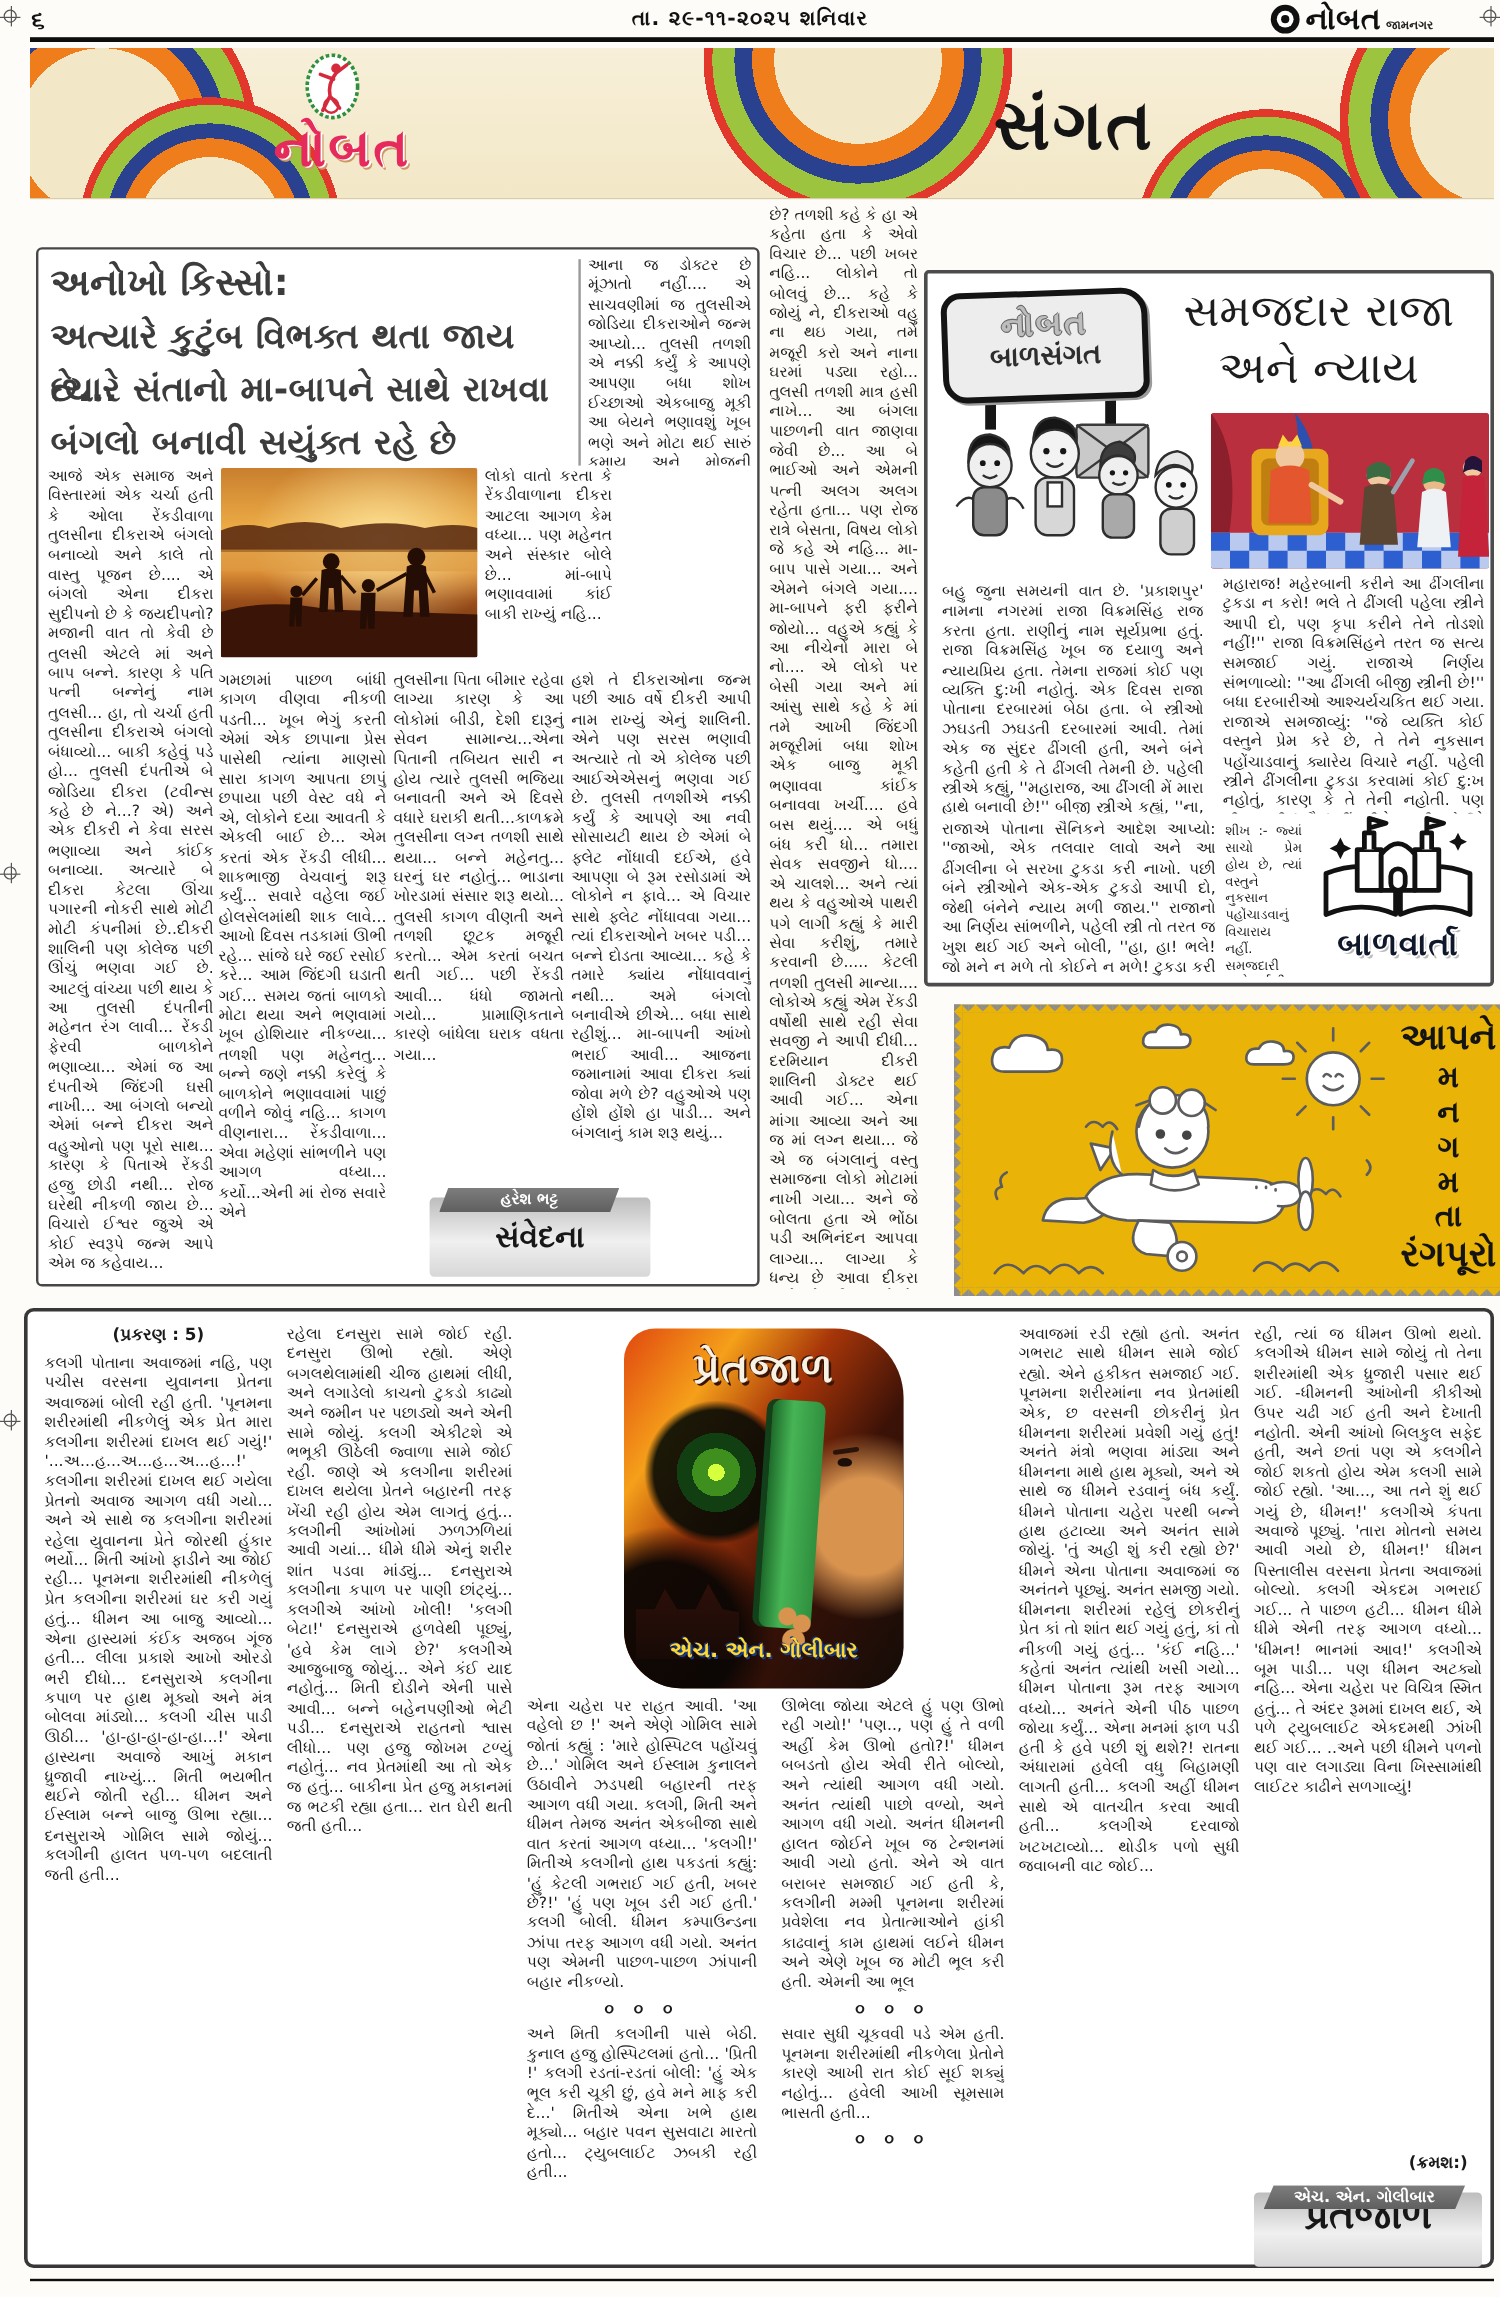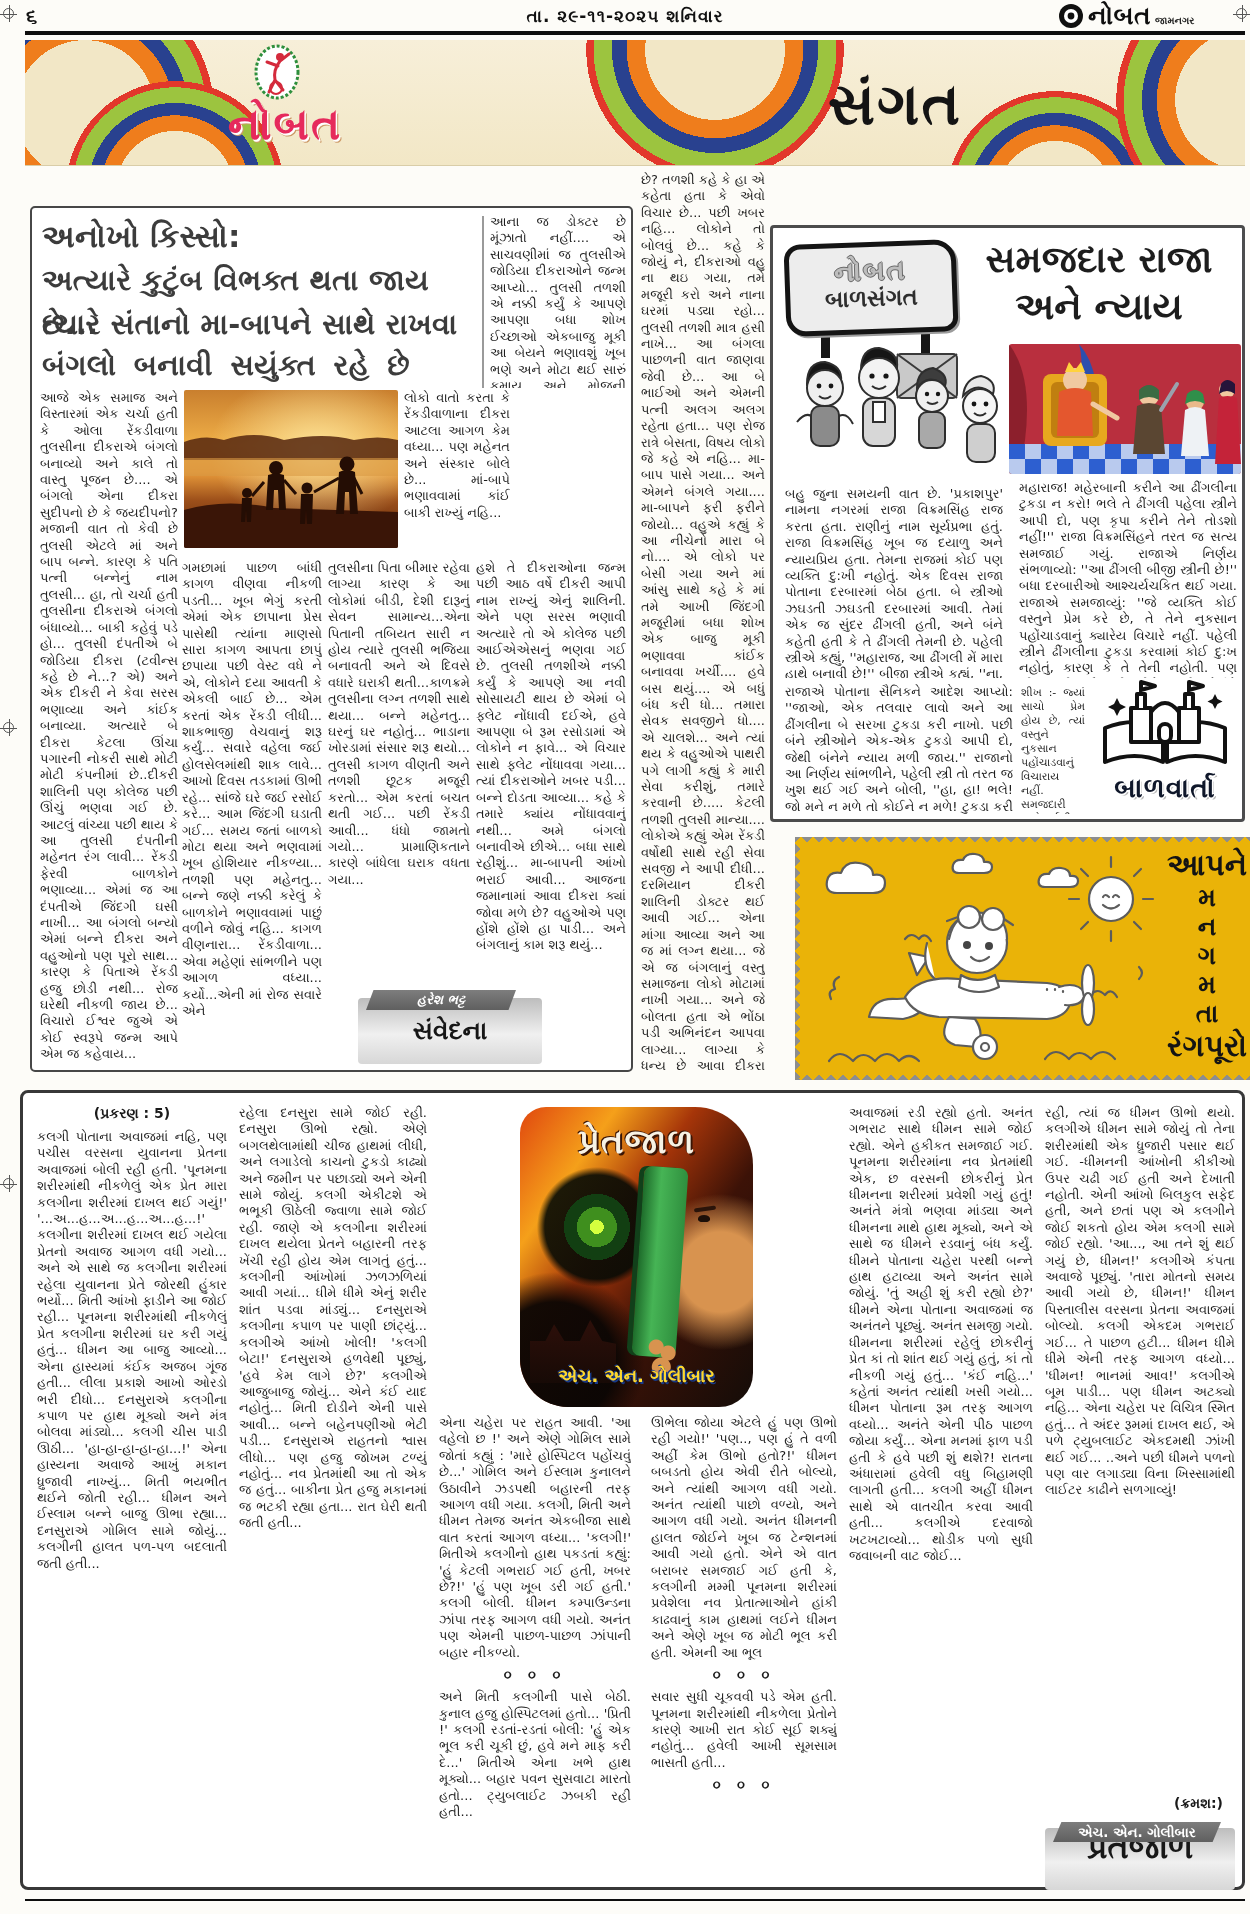--- a/index.html
+++ b/index.html
@@ -28,21 +28,21 @@
           clip-path:polygon(5% 0,100% 0,95% 100%,0 100%);}
   .label-box{background:linear-gradient(180deg,#bdbdbd,#f0f0f0 55%,#d7d7d7);border-radius:4px;text-align:center;}
   .label-title{font-weight:800;color:#171717;}
   
   .kids-box{border:3px solid #4c4c4c;border-radius:4px;background:#fff;}
   .signboard{background:#ededed;border:5px solid #141414;border-radius:16px 22px 14px 20px;text-align:center;
              transform:rotate(-2deg);box-shadow:2px 2px 0 #9b9b9b;}
   .sign-brand{font-size:27px;font-weight:800;color:#bdbdbd;text-shadow:-1px 0 #6b6b6b,1px 0 #6b6b6b,0 1px #6b6b6b,0 -1px #6b6b6b;letter-spacing:2px;}
   .sign-sub{font-size:23px;font-weight:700;color:#2e2e2e;margin-top:-2px;}
   .post{position:absolute;width:9px;height:30px;background:#161616;}
-  .kids-head{font-size:37px;line-height:47px;font-weight:700;color:#1d1d1d;text-align:center;}
+  .kids-head{font-size:37px;line-height:47px;font-weight:400;color:#1d1d1d;text-align:center;}
   .moral-txt{font-size:11px;line-height:14px;text-align:justify;color:#1c1c1c;overflow:hidden;}
   .tale-word{font-size:27px;font-weight:800;color:#0f172a;letter-spacing:1px;
              text-shadow:-1.5px 0 #fff,1.5px 0 #fff,0 1.5px #fff,0 -1.5px #fff,2px 2px 0 #bbb;}
   
   .zz{position:absolute;}
   .zz.h{left:0;right:0;height:7px;background-size:12px 7px;background-repeat:repeat-x;}
   .zz.top{top:0;background-image:linear-gradient(135deg,#8d8d8d 4px,transparent 0),linear-gradient(-135deg,#8d8d8d 4px,transparent 0);}
   .zz.bot{bottom:0;background-image:linear-gradient(45deg,#8d8d8d 4px,transparent 0),linear-gradient(-45deg,#8d8d8d 4px,transparent 0);}
   .zz.v{top:0;bottom:0;width:7px;background-size:7px 12px;background-repeat:repeat-y;}
   .zz.left{left:0;background-image:linear-gradient(45deg,#8d8d8d 4px,transparent 0),linear-gradient(135deg,#8d8d8d 4px,transparent 0);}
@@ -104,21 +104,21 @@
       <circle cx="23" cy="44" r="6" fill="none" stroke="#d42a3c" stroke-width="2"></circle>
     </svg>
     <div class="abs nb-logo" style="left:160px;top:58px;width:200px;text-align:center;">નોબત</div>
     <div class="abs sangat" style="left:740px;top:30px;width:260px;text-align:center;">સંગત</div>
   </div>
 
   <div class="abs big-box" style="left:30px;top:206px;width:603px;height:866px;">
     <div class="abs headline h-l1" style="left:10px;top:6px;width:436px;">અનોખો કિસ્સો:</div>
     <div class="abs headline h-l" style="left:10px;top:50px;width:436px;">અત્યારે કુટુંબ વિભક્ત થતા જાય છે...</div>
     <div class="abs headline h-l" style="left:10px;top:94px;width:436px;">ત્યારે સંતાનો મા-બાપને સાથે રાખવા</div>
-    <div class="abs headline h-l" style="left:10px;top:138px;width:436px;font-family:Liberation Mono, monospace;">બંગલો બનાવી સયુંક્ત રહે છે</div>
+    <div class="abs headline h-l" style="left:10px;top:138px;width:436px;">બંગલો બનાવી સયુંક્ત રહે છે</div>
     <div class="abs vrule" style="left:450px;top:8px;height:172px;"></div>
     <div class="abs body-txt" style="left:458px;top:6px;width:136px;height:174px;">આના જ ડોક્ટર છે મૂંઝાતો નહીં.... એ સાચવણીમાં જ તુલસીએ જોડિયા દીકરાઓને જન્મ આપ્યો... તુલસી તળશી એ નક્કી કર્યું કે આપણે આપણા બધા શોખ ઈચ્છાઓ એકબાજુ મૂકી આ બેયને ભણાવશું ખૂબ ભણે અને મોટા થઈ સારું કમાય અને મોજની જિંદગી જીવે... આપણી જેમ વૈતરા ન કરે...</div>
 
     <div class="abs" style="left:152px;top:182px;width:214px;height:158px;overflow:hidden;border-radius:2px;">
       <svg width="214" height="158" viewBox="0 0 214 158">
         <defs>
           <linearGradient id="sky" x1="0" y1="0" x2="0" y2="1">
             <stop offset="0" stop-color="#c97f2e"></stop>
               <stop offset=".35" stop-color="#f0b048"></stop>
             <stop offset=".52" stop-color="#e89a3a"></stop>
@@ -150,21 +150,21 @@
       </svg>
     </div>
 
     <div class="abs body-txt" style="left:8px;top:182px;width:138px;height:672px;">આજે એક સમાજ અને વિસ્તારમાં એક ચર્ચા હતી કે ઓલા રેંકડીવાળા તુલસીના દીકરાએ બંગલો બનાવ્યો અને કાલે તો વાસ્તુ પૂજન છે.... એ બંગલો એના દીકરા સુદીપનો છે કે જયદીપનો? મજાની વાત તો કેવી છે તુલસી એટલે માં અને બાપ બન્ને. કારણ કે પતિ પત્ની બન્નેનું નામ તુલસી... હા, તો ચર્ચા હતી તુલસીના દીકરાએ બંગલો બંધાવ્યો... બાકી કહેવું પડે હો... તુલસી દંપતીએ બે જોડિયા દીકરા (ટવીન્સ કહે છે ને...? એ) અને એક દીકરી ને કેવા સરસ ભણાવ્યા અને કાંઈક બનાવ્યા. અત્યારે બે દીકરા કેટલા ઊંચા પગારની નોકરી સાથે મોટી મોટી કંપનીમાં છે..દીકરી શાલિની પણ કોલેજ પછી ઊંચું ભણવા ગઈ છે. આટલું વાંચ્યા પછી થાય કે આ તુલસી દંપતીની મહેનત રંગ લાવી... રેંકડી ફેરવી બાળકોને ભણાવ્યા... એમાં જ આ દંપતીએ જિંદગી ઘસી નાખી... આ બંગલો બન્યો એમાં બન્ને દીકરા અને વહુઓનો પણ પૂરો સાથ... કારણ કે પિતાએ રેંકડી હજુ છોડી નથી... રોજ ઘરેથી નીકળી જાય છે... વિચારો ઈશ્વર જુએ એ કોઈ સ્વરૂપે જન્મ આપે એમ જ કહેવાય...</div>
     <div class="abs body-txt" style="left:372px;top:182px;width:106px;height:160px;">લોકો વાતો કરતા કે રેંકડીવાળાના દીકરા આટલા આગળ કેમ વધ્યા... પણ મહેનત અને સંસ્કાર બોલે છે... માં-બાપે ભણાવવામાં કાંઈ બાકી રાખ્યું નહિ...</div>
     <div class="abs body-txt" style="left:150px;top:352px;width:140px;height:500px;">ગમછામાં પાછળ બાંધી કાગળ વીણવા નીકળી પડતી... ખૂબ ભેગું કરતી એમાં એક છાપાના પ્રેસ પાસેથી ત્યાંના માણસો સારા કાગળ આપતા છાપું છપાયા પછી વેસ્ટ વધે ને એ, લોકોને દયા આવતી કે એકલી બાઈ છે... એમ કરતાં એક રેંકડી લીધી... શાકભાજી વેચવાનું શરૂ કર્યું... સવારે વહેલા જઈ હોલસેલમાંથી શાક લાવે... આખો દિવસ તડકામાં ઊભી રહે... સાંજે ઘરે જઈ રસોઈ કરે... આમ જિંદગી ઘડાતી ગઈ... સમય જતાં બાળકો મોટા થયા અને ભણવામાં ખૂબ હોશિયાર નીકળ્યા... તળશી પણ મહેનતુ... બન્ને જણે નક્કી કરેલું કે બાળકોને ભણાવવામાં પાછું વળીને જોવું નહિ... કાગળ વીણનારા... રેંકડીવાળા... એવા મહેણાં સાંભળીને પણ આગળ વધ્યા... કર્યો...એની માં રોજ સવારે એને</div>
     <div class="abs body-txt" style="left:296px;top:352px;width:142px;height:434px;">તુલસીના પિતા બીમાર રહેવા લાગ્યા કારણ કે આ લોકોમાં બીડી, દેશી દારૂનું સેવન સામાન્ય...એના પિતાની તબિયત સારી ન હોય ત્યારે તુલસી ભજિયા બનાવતી અને એ દિવસે વધારે ઘરાકી થતી...કાળક્રમે તુલસીના લગ્ન તળશી સાથે થયા... બન્ને મહેનતુ... ઘરનું ઘર નહોતું... ભાડાના ખોરડામાં સંસાર શરૂ થયો... તુલસી કાગળ વીણતી અને તળશી છૂટક મજૂરી કરતો... એમ કરતાં બચત થતી ગઈ... પછી રેંકડી આવી... ધંધો જામતો ગયો... પ્રામાણિકતાને કારણે બાંધેલા ઘરાક વધતા ગયા...</div>
     <div class="abs body-txt" style="left:444px;top:352px;width:150px;height:500px;">હશે તે દીકરાઓના જન્મ પછી આઠ વર્ષે દીકરી આપી નામ રાખ્યું એનું શાલિની. એને પણ સરસ ભણાવી અત્યારે તો એ કોલેજ પછી આઈએએસનું ભણવા ગઈ છે. તુલસી તળશીએ નક્કી કર્યું કે આપણે આ નવી સોસાયટી થાય છે એમાં બે ફ્લેટ નોંધાવી દઈએ, હવે આપણા બે રૂમ રસોડામાં એ લોકોને ન ફાવે... એ વિચાર સાથે ફ્લેટ નોંધાવવા ગયા... ત્યાં દીકરાઓને ખબર પડી... બન્ને દોડતા આવ્યા... કહે કે તમારે ક્યાંય નોંધાવવાનું નથી... અમે બંગલો બનાવીએ છીએ... બધા સાથે રહીશું... મા-બાપની આંખો ભરાઈ આવી... આજના જમાનામાં આવા દીકરા ક્યાં જોવા મળે છે? વહુઓએ પણ હોંશે હોંશે હા પાડી... અને બંગલાનું કામ શરૂ થયું...</div>
 
     <div class="abs label-box" style="left:326px;top:790px;width:184px;height:66px;">
-      <div class="ribbon" style="position:absolute;left:8px;top:-8px;width:150px;height:20px;font-size:13px;line-height:20px;font-style:italic;">હરેશ ભટ્ટ</div>
+      <div class="ribbon" style="position:absolute;left:8px;top:-8px;width:150px;height:20px;font-size:13px;line-height:20px;">હરેશ ભટ્ટ</div>
       <div class="label-title" style="font-size:25px;margin-top:18px;">સંવેદના</div>
     </div>
   </div>
 
   <div class="abs body-txt" style="left:641px;top:172px;width:124px;height:902px;">છે? તળશી કહે કે હા એ કહેતા હતા કે એવો વિચાર છે... પછી ખબર નહિ... લોકોને તો બોલવું છે... કહે કે જોયું ને, દીકરાઓ વહુ ના થઇ ગયા, તમે મજૂરી કરો અને નાના ઘરમાં પડ્યા રહો... તુલસી તળશી માત્ર હસી નાખે... આ બંગલા પાછળની વાત જાણવા જેવી છે... આ બે ભાઈઓ અને એમની પત્ની અલગ અલગ રહેતા હતા... પણ રોજ રાત્રે બેસતા, વિષય લોકો જે કહે એ નહિ... મા-બાપ પાસે ગયા... અને એમને બંગલે ગયા.... મા-બાપને ફરી ફરીને જોયો... વહુએ કહ્યું કે આ નીચેનો મારા બે નો.... એ લોકો પર બેસી ગયા અને માં આંસુ સાથે કહે કે માં તમે આખી જિંદગી મજૂરીમાં બધા શોખ એક બાજુ મૂકી ભણાવવા કાંઈક બનાવવા ખર્ચી.... હવે બસ થયું.... એ બધું બંધ કરી ધો... તમારા સેવક સવજીને ધો.... એ ચાલશે... અને ત્યાં થય કે વહુઓએ પાથરી પગે લાગી કહ્યું કે મારી સેવા કરીશું, તમારે કરવાની છે..... કેટલી તળશી તુલસી માન્યા.... લોકોએ કહ્યું એમ રેંકડી વર્ષોથી સાથે રહી સેવા સવજી ને આપી દીધી... દરમિયાન દીકરી શાલિની ડોક્ટર થઈ આવી ગઈ... એના માંગા આવ્યા અને આ જ માં લગ્ન થયા... જે એ જ બંગલાનું વસ્તુ સમાજના લોકો મોટામાં નાખી ગયા... અને જે બોલતા હતા એ ભોંઠા પડી અભિનંદન આપવા લાગ્યા... લાગ્યા કે ધન્ય છે આવા દીકરા અને એમની વહુઓ ને, મા-બાપને સાથે રાખી સંયુક્ત માં રહી એમને ઢળતી જિંદગી મોજ મજાની આપી.</div>
 
   <div class="abs kids-box" style="left:770px;top:225px;width:475px;height:597px;">
     <div class="post" style="left:48px;top:100px;"></div>
     <div class="post" style="left:148px;top:100px;"></div>
     <div class="abs signboard" style="left:12px;top:14px;width:172px;height:92px;padding-top:8px;">

